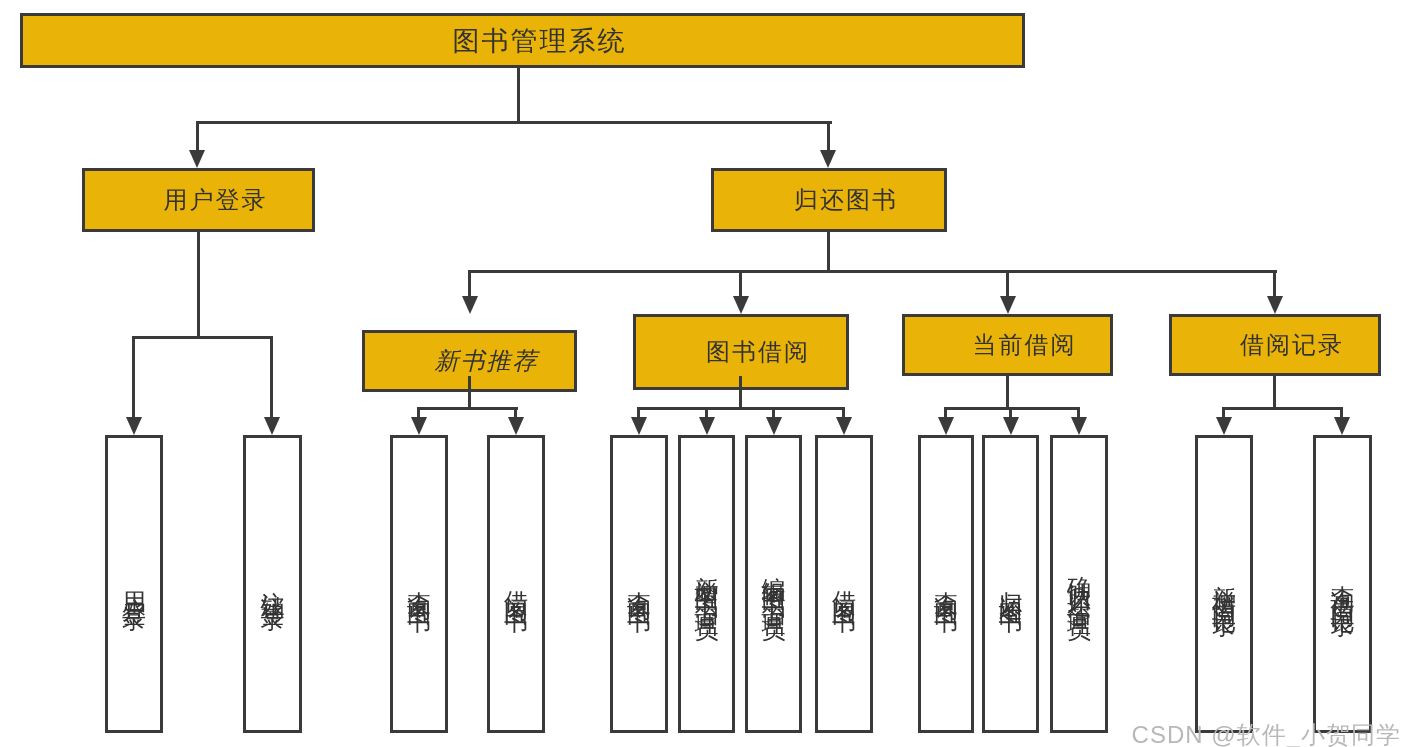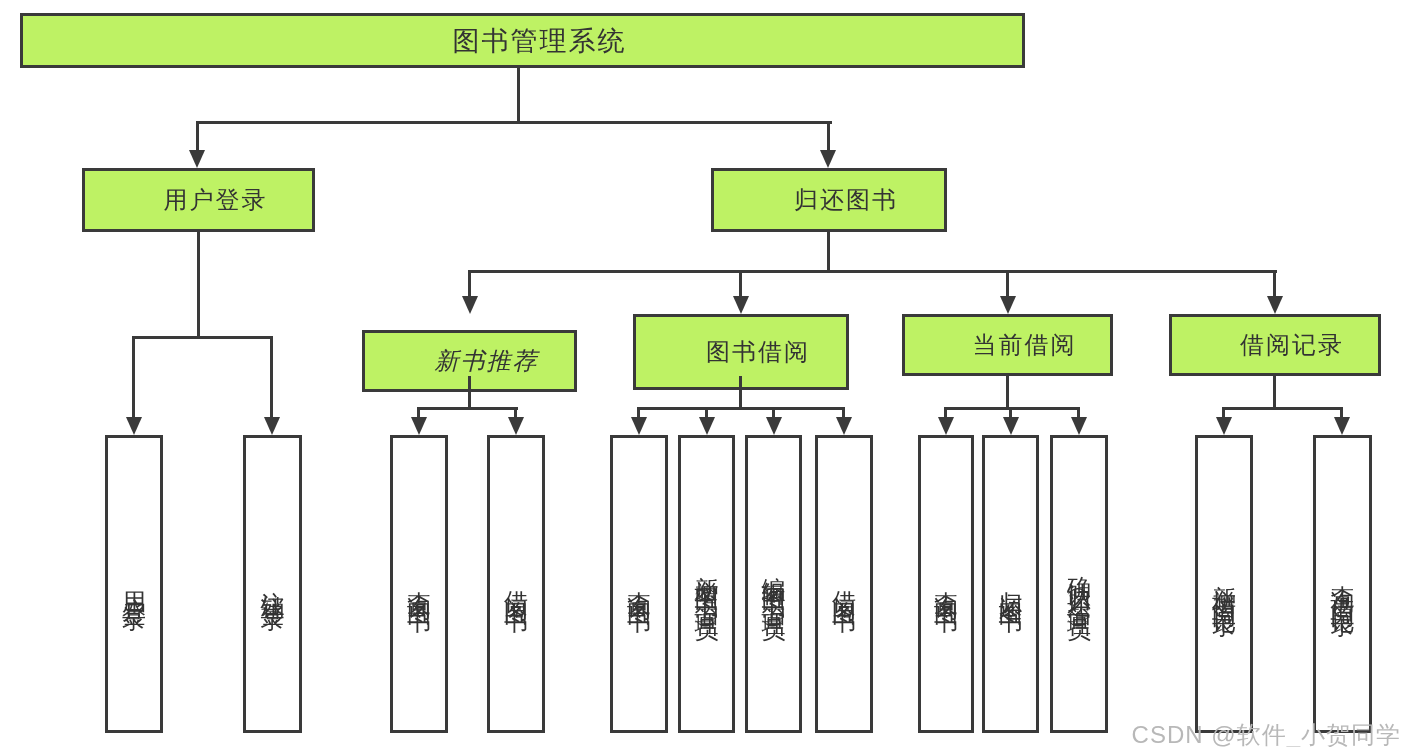--- a/index.html
+++ b/index.html
@@ -13,21 +13,21 @@
   body { font-family: "Liberation Sans", "DejaVu Sans", sans-serif; }
   #canvas {
     position: relative;
     width: 1405px;
     height: 747px;
     background: var(--bg);
     overflow: hidden;
   }
   .box {
     position: absolute;
-    background: #bef264;
+    background: #eab308;
     border: 3px solid var(--line);
     color: var(--text);
     display: flex;
     align-items: center;
     justify-content: center;
     text-align: center;
     font-size: 24px;
     letter-spacing: 2px;
     padding-left: 34px;
   }

